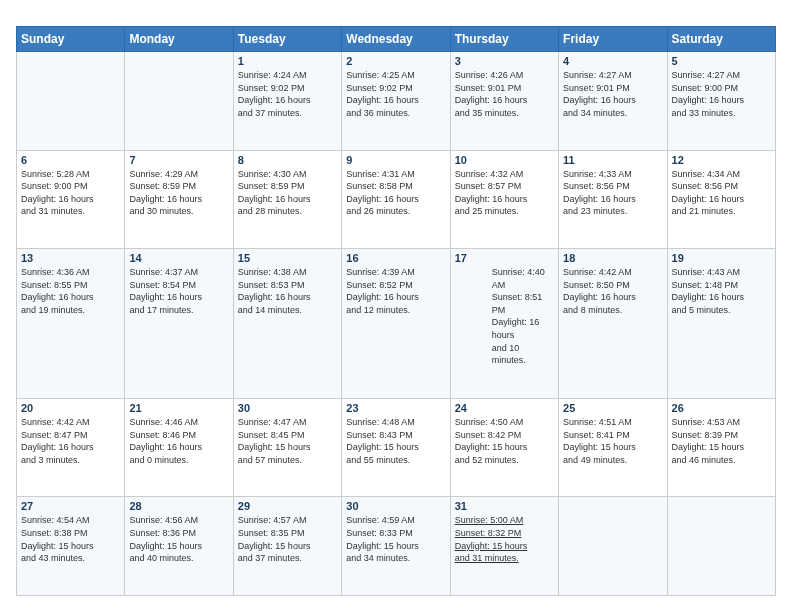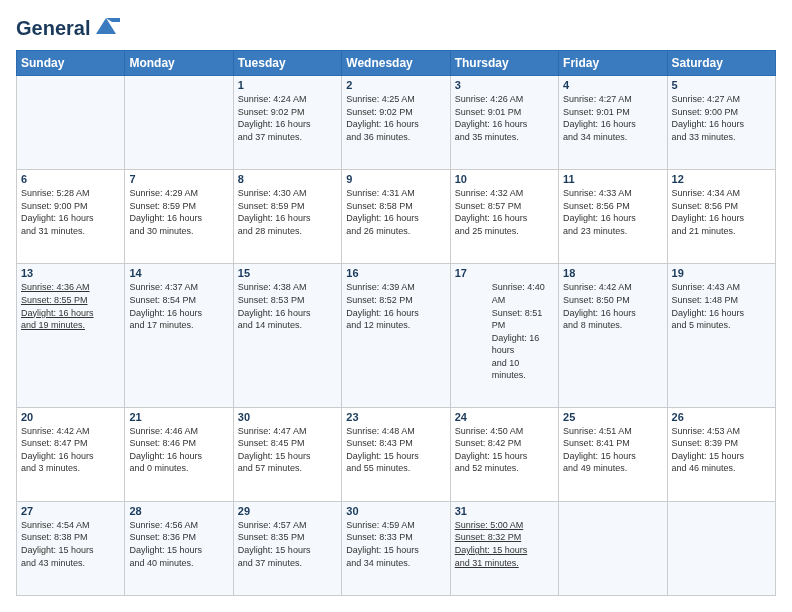--- a/index.html
+++ b/index.html
@@ -87,27 +87,20 @@
       background: #f5f8fc !important;
     }
   </style>
 </head>
 <body>
 
 <div class="page">
   <div class="header">
     <div class="logo">
       <div>
-        <div style="display:flex;align-items:center;">
-          <div style="font-size:20px;font-weight:bold;color:#1a3a5c;line-height:1.0;">General</div>
-          <svg width="28" height="28" viewBox="0 0 28 28" style="margin-left:2px;margin-top:-4px;">
-            <polygon points="4,22 14,6 24,22" fill="#3a7bbf"></polygon>
-            <polygon points="14,6 28,6 28,10 20,10" fill="#3a7bbf"></polygon>
-          </svg>
-        </div>
       </div>
     </div>
     <div class="title-block">
       <div class="main-title"></div>
       <div class="subtitle"></div>
     </div>
   </div>
 
   <table class="calendar">
     <thead>
@@ -208,21 +201,21 @@
             <span class="day-num">12</span>
             <div class="day-info" style="white-space: pre-line;">Sunrise: 4:34 AM
 Sunset: 8:56 PM
 Daylight: 16 hours
 and 21 minutes.</div>
           </td>
         </tr>
         <tr>
           <td>
             <span class="day-num">13</span>
-            <div class="day-info" style="white-space: pre-line; text-decoration: underline;">Sunrise: 4:36 AM
+            <div class="day-info" style="white-space: pre-line;">Sunrise: 4:36 AM
 Sunset: 8:55 PM
 Daylight: 16 hours
 and 19 minutes.</div>
           </td>
           <td>
             <span class="day-num">14</span>
             <div class="day-info" style="white-space: pre-line;">Sunrise: 4:37 AM
 Sunset: 8:54 PM
 Daylight: 16 hours
 and 17 minutes.</div>

